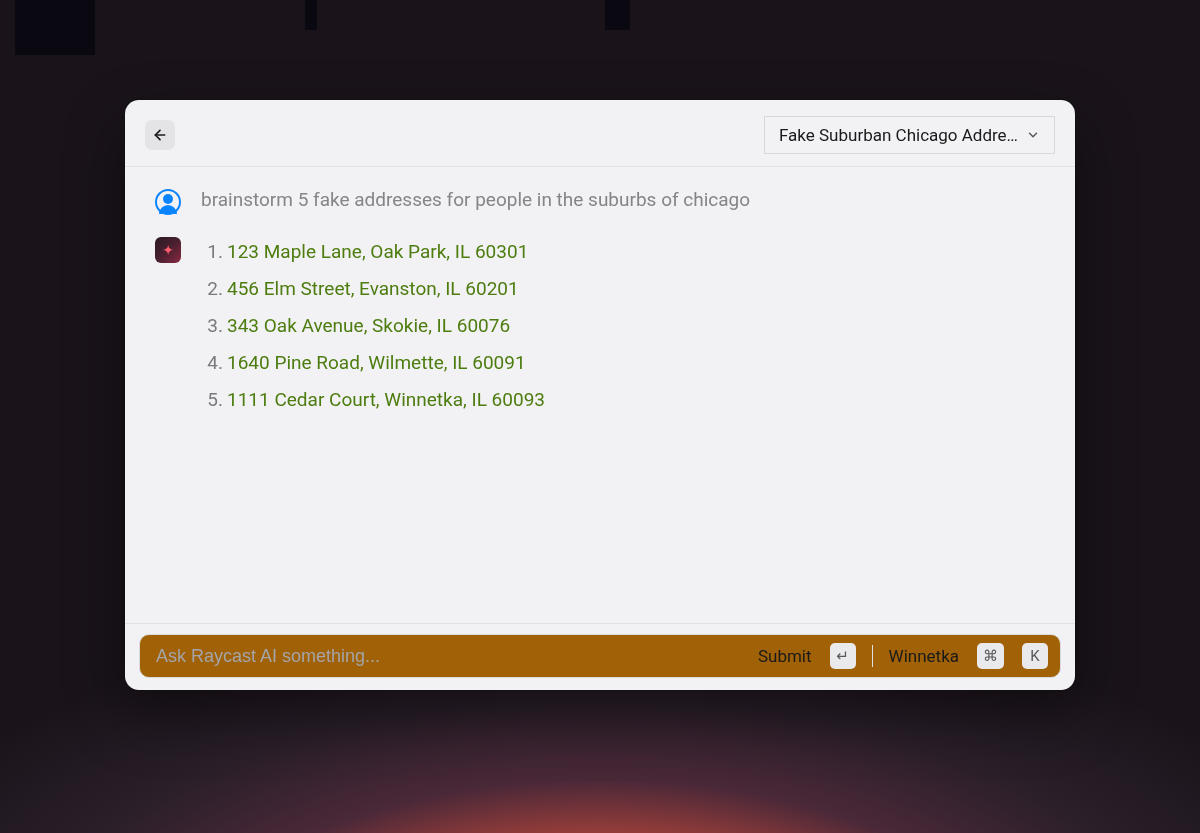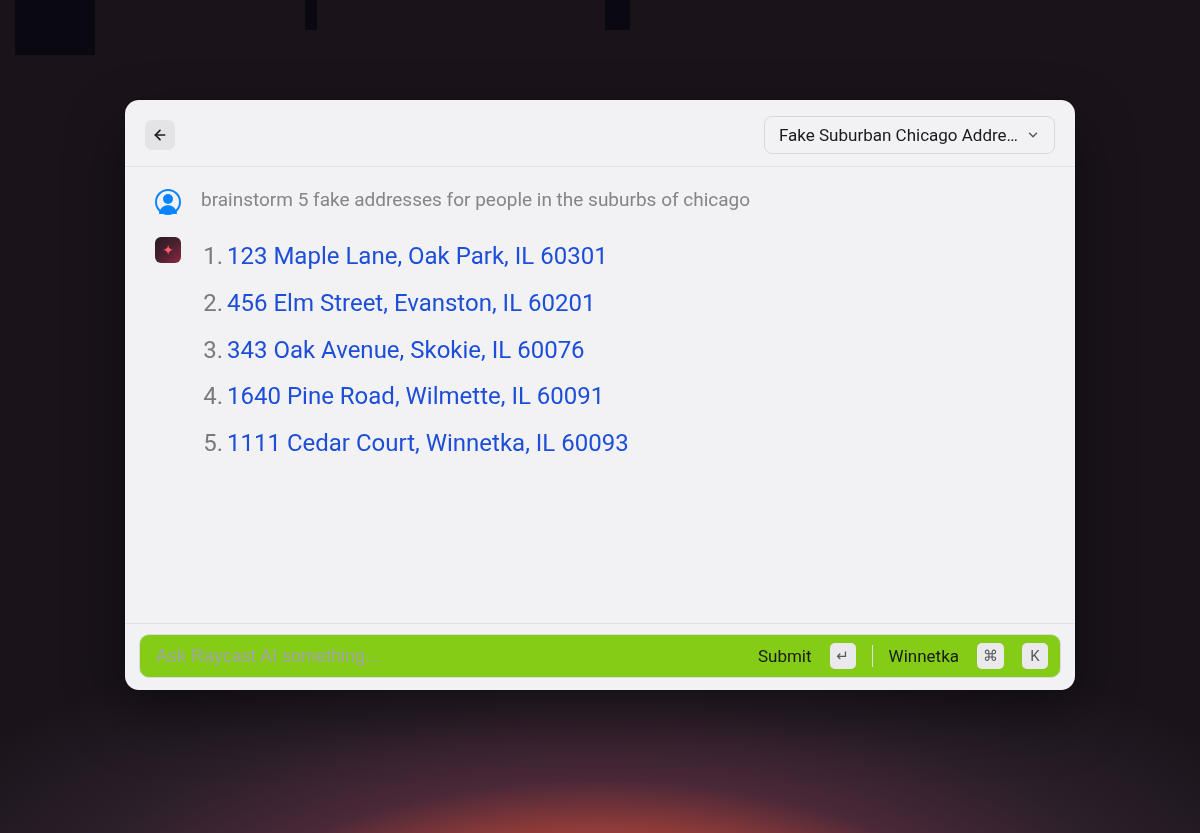--- a/index.html
+++ b/index.html
@@ -66,21 +66,21 @@
       cursor: pointer;
     }
 
     .dropdown {
       display: flex;
       align-items: center;
       gap: 8px;
       padding: 8px 14px;
       background: #f2f2f4;
       border: 1px solid #d8d8dc;
-      border-radius: 8px;
+      border-radius: 0;
       cursor: pointer;
       max-width: 320px;
     }
 
     .dropdown-label {
       font-size: 17px;
       color: #1a1a1a;
       white-space: nowrap;
       overflow: hidden;
       text-overflow: ellipsis;
@@ -160,22 +160,22 @@
       font-size: 14px;
     }
 
     .response-list {
       list-style: none;
       counter-reset: item;
     }
 
     .response-list li {
       counter-increment: item;
-      font-size: 24px;
-      color: #1d4ed8;
+      font-size: 19px;
+      color: #4d7c0f;
       line-height: 1.95;
       display: flex;
     }
 
     .response-list li::before {
       content: counter(item) ".";
       color: #7a7a7e;
       width: 22px;
       text-align: right;
       margin-right: 4px;
@@ -183,21 +183,21 @@
     }
 
     .footer {
       border-top: 1px solid #e2e2e6;
       padding: 10px 14px 12px 14px;
     }
 
     .input-bar {
       display: flex;
       align-items: center;
-      background: #84cc16;
+      background: #a16207;
       border: 1px solid #dcdce0;
       border-radius: 10px;
       padding: 8px 12px 8px 16px;
       gap: 10px;
     }
 
     .input-field {
       flex: 1;
       border: none;
       outline: none;

